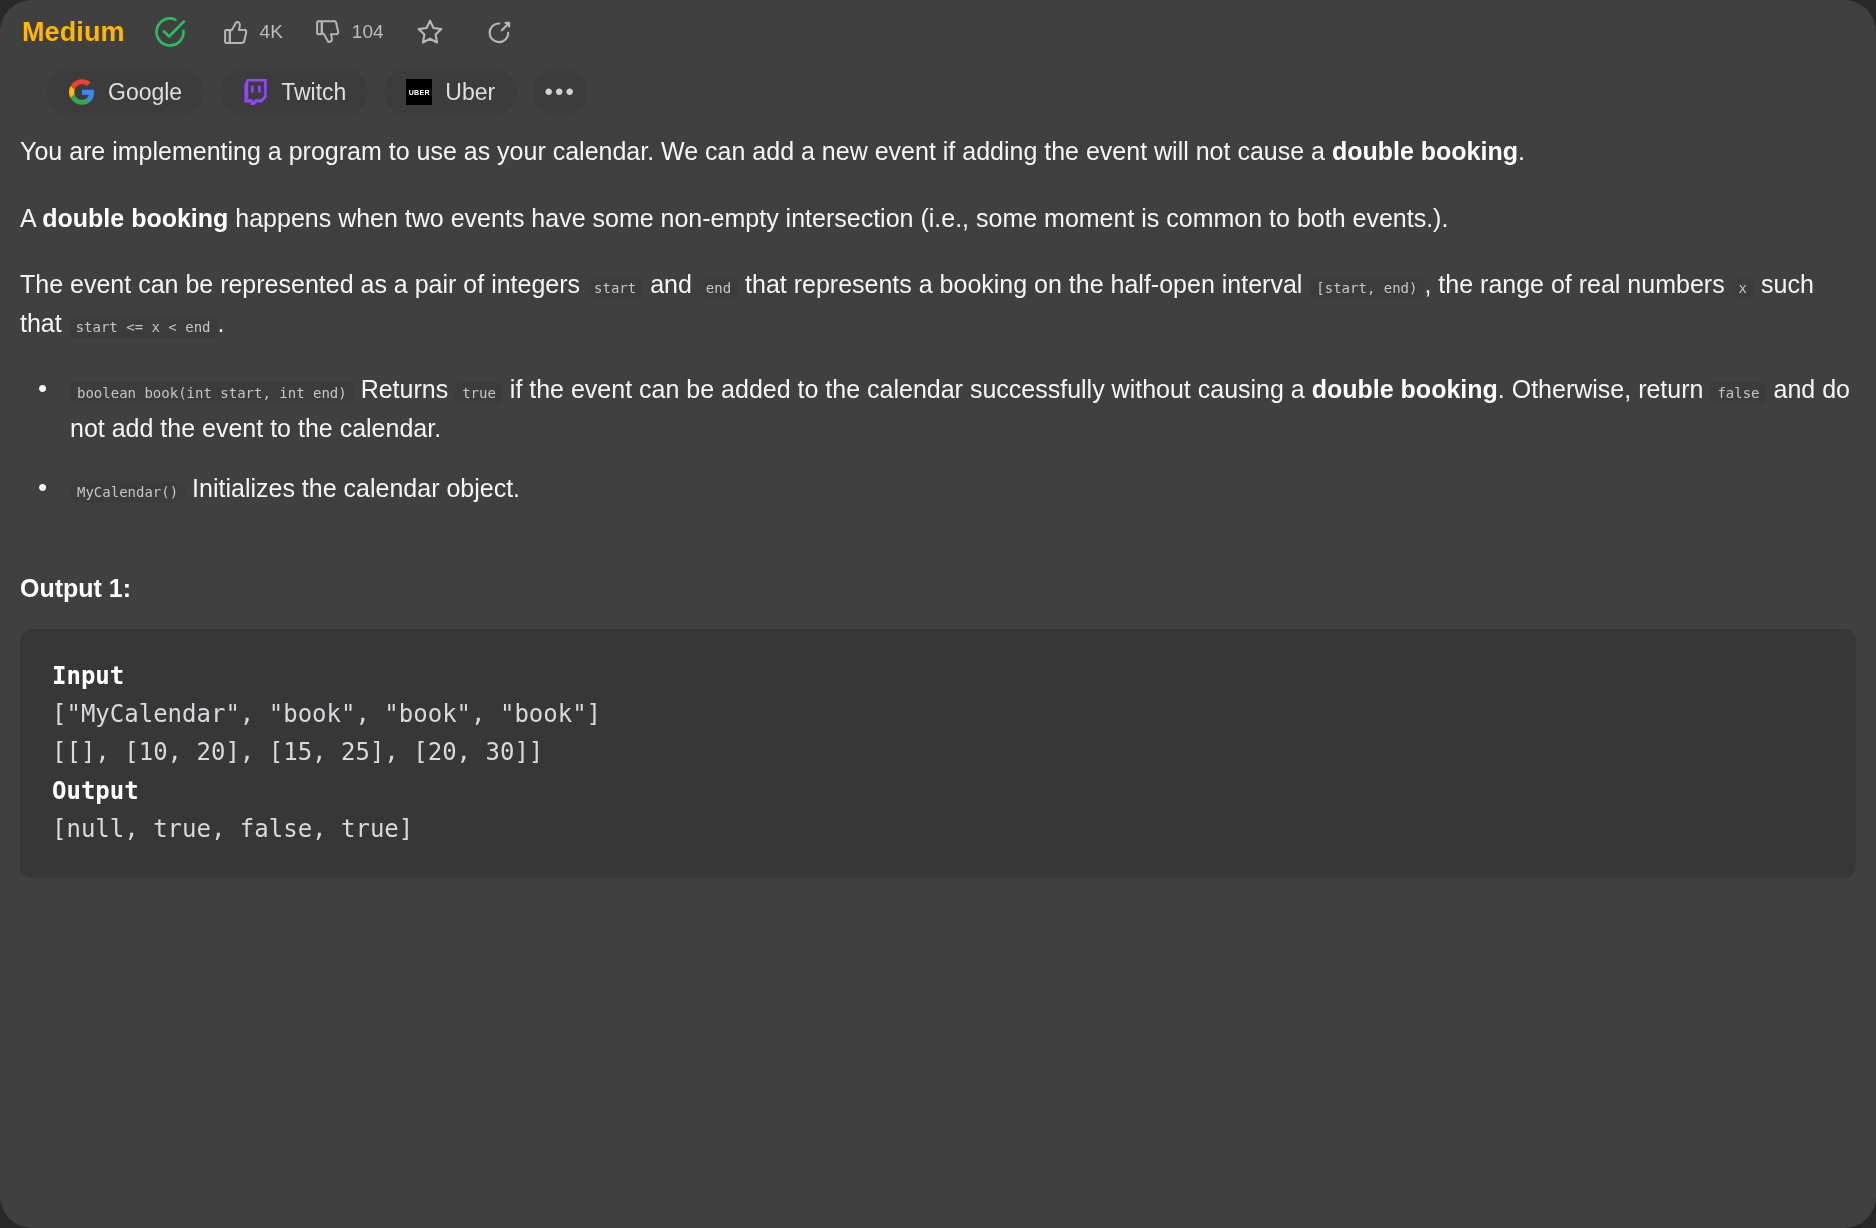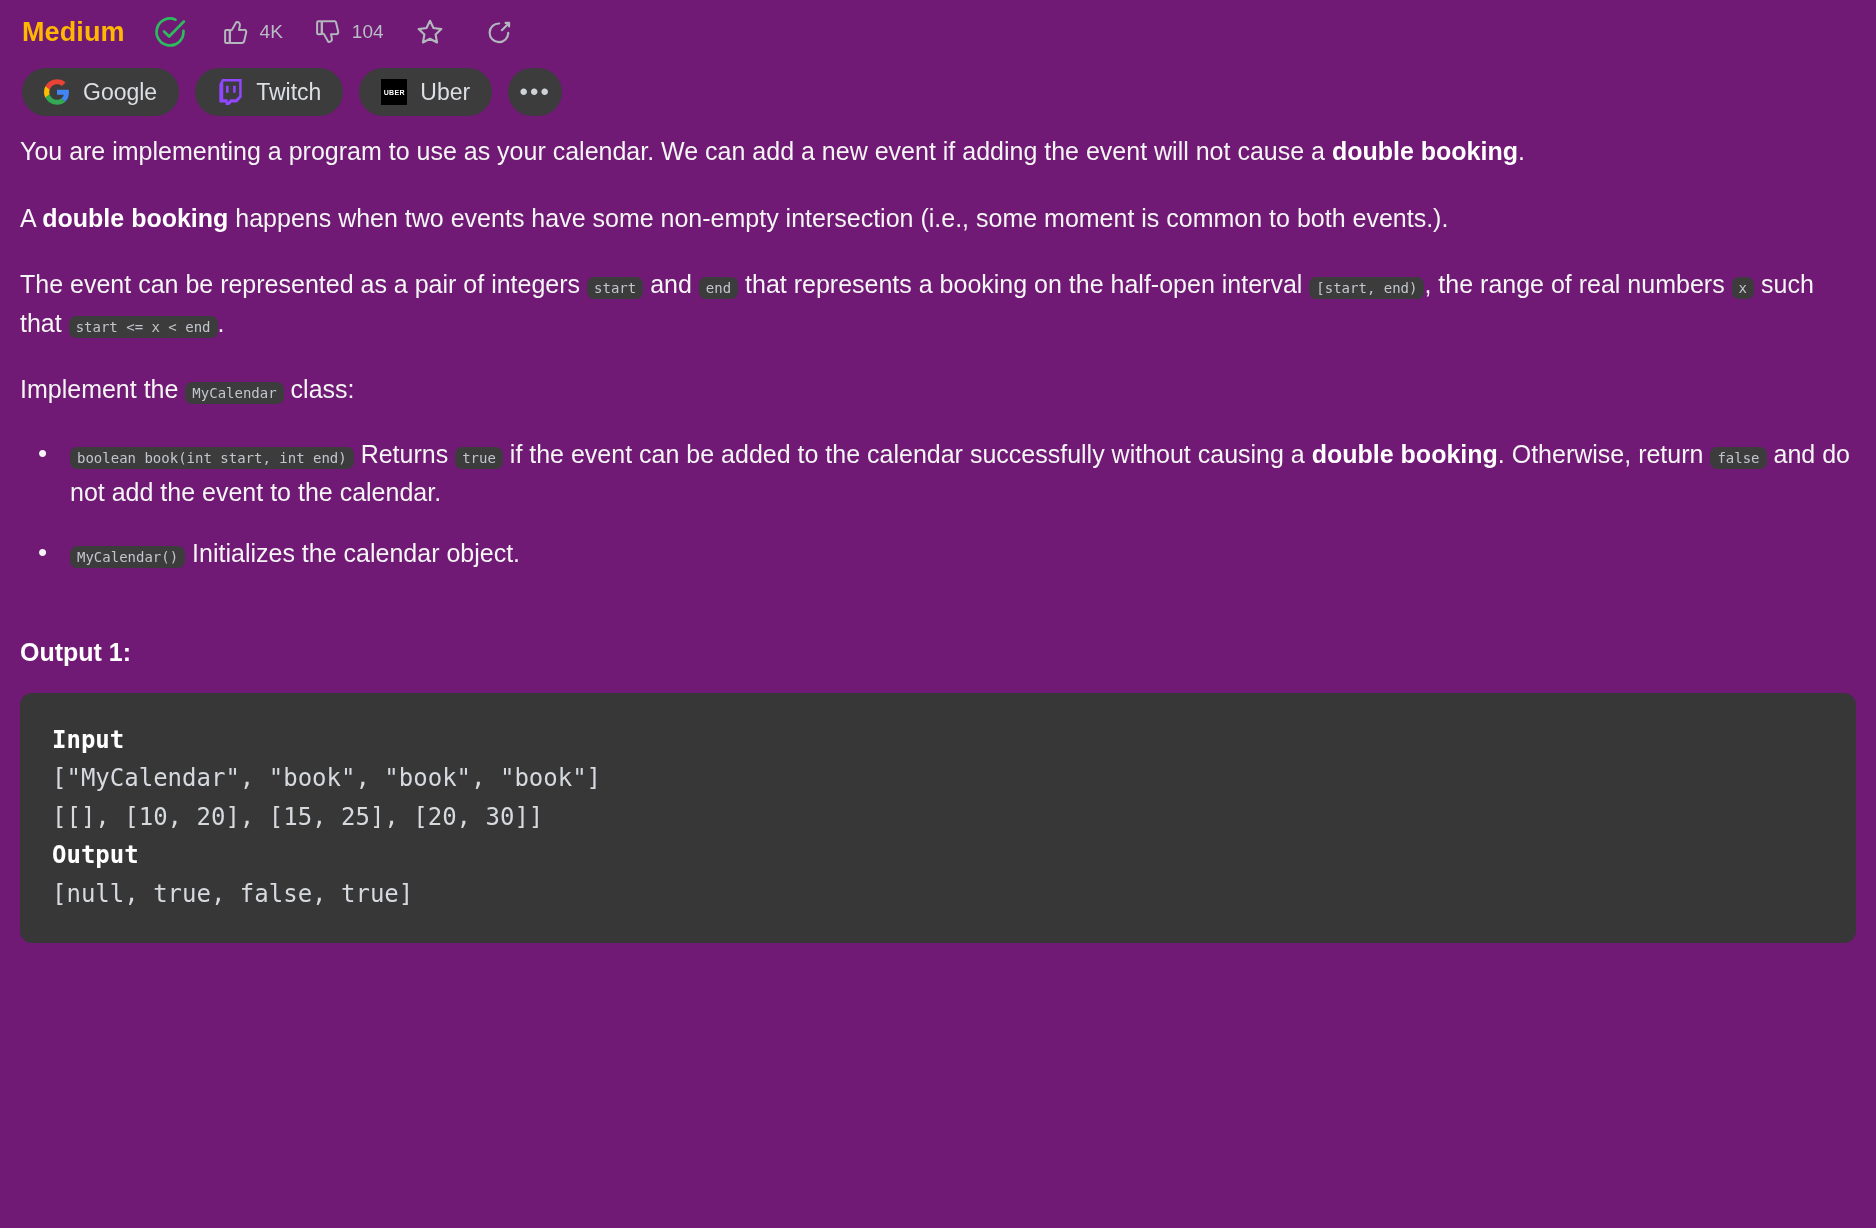--- a/index.html
+++ b/index.html
@@ -13,23 +13,24 @@
   body {
     font-family: "Liberation Sans", sans-serif;
     color: #eff1f6;
     -webkit-font-smoothing: antialiased;
   }
 
   .page {
     width: 1876px;
     height: 1228px;
     position: relative;
-    background: #701a75;
+    background: #404040;
     padding: 0;
     box-sizing: border-box;
+    border-radius: 32px;
   }
 
   
   .meta-row {
     display: flex;
     align-items: center;
     gap: 0;
     padding: 8px 0 0 22px;
     height: 56px;
     box-sizing: border-box;
@@ -55,20 +56,21 @@
   .icon-btn svg { display: block; }
 
   
   .tags-row {
     display: flex;
     align-items: center;
     gap: 16px;
     padding: 10px 0 0 22px;
     height: 62px;
     box-sizing: border-box;
+    margin-left: 25px;
   }
   .tag {
     display: inline-flex;
     align-items: center;
     gap: 13px;
     height: 48px;
     padding: 0 22px;
     border-radius: 24px;
     background: #3c3c3c;
     color: #dcdfe3;
@@ -250,21 +252,20 @@
   </div>
 
   <div class="content">
 
     <p><span>You are implementing a program to use as your calendar. We can add a new event if adding the event will not cause a </span><strong>double booking</strong><span>.</span></p>
 
     <p><span>A </span><strong>double booking</strong><span> happens when two events have some non-empty intersection (i.e., some moment is common to both events.).</span></p>
 
     <p><span>The event can be represented as a pair of integers </span><code class="inline">start</code><span> and </span><code class="inline">end</code><span> that represents a booking on the half-open interval </span><code class="inline">[start, end)</code><span>, the range of real numbers </span><code class="inline">x</code><span> such that </span><code class="inline">start &lt;= x &lt; end</code><span>.</span></p>
 
-    <p class="tight"><span>Implement the </span><code class="inline">MyCalendar</code><span> class:</span></p>
 
     <ul class="api-list">
       <li><code class="inline">boolean book(int start, int end)</code><span> Returns </span><code class="inline">true</code><span> if the event can be added to the calendar successfully without causing a </span><strong>double booking</strong><span>. Otherwise, return </span><code class="inline">false</code><span> and do not add the event to the calendar.</span></li>
       <li><code class="inline">MyCalendar()</code><span> Initializes the calendar object.</span></li>
     </ul>
   </div>
 
   <h3 class="example-title">Output 1:</h3>
 
   <pre class="example-block"><b>Input</b>

